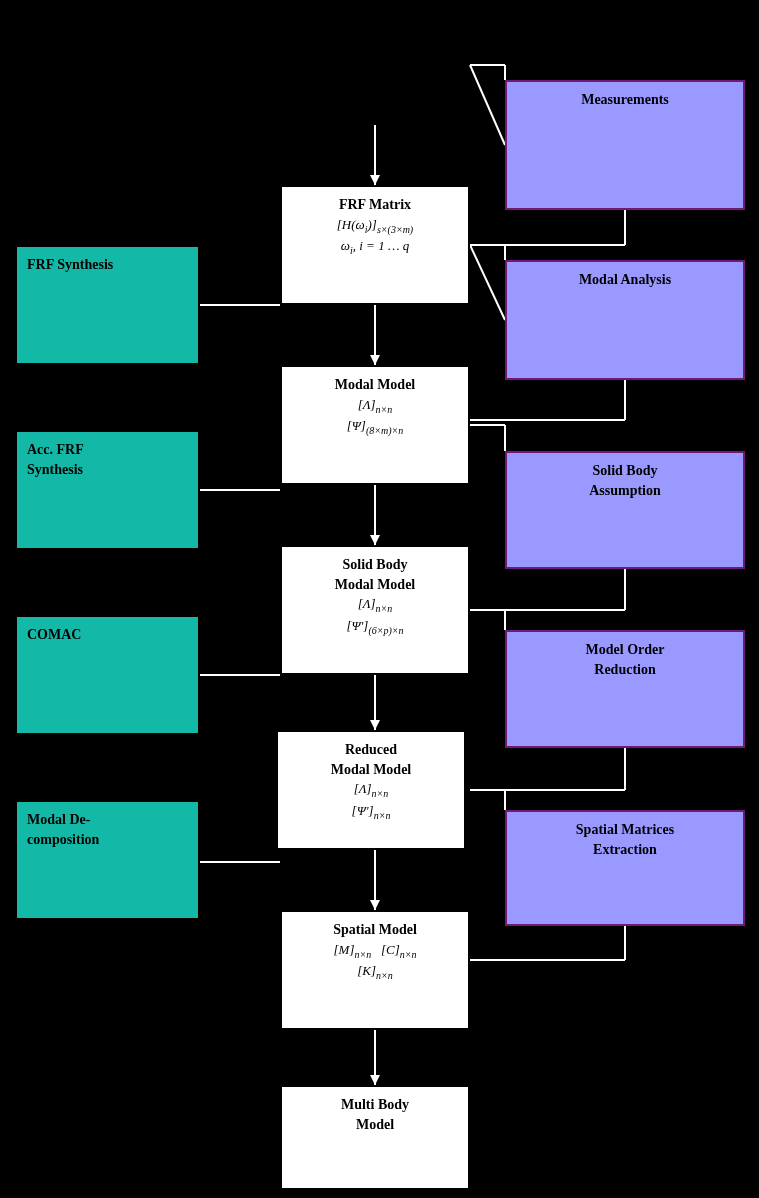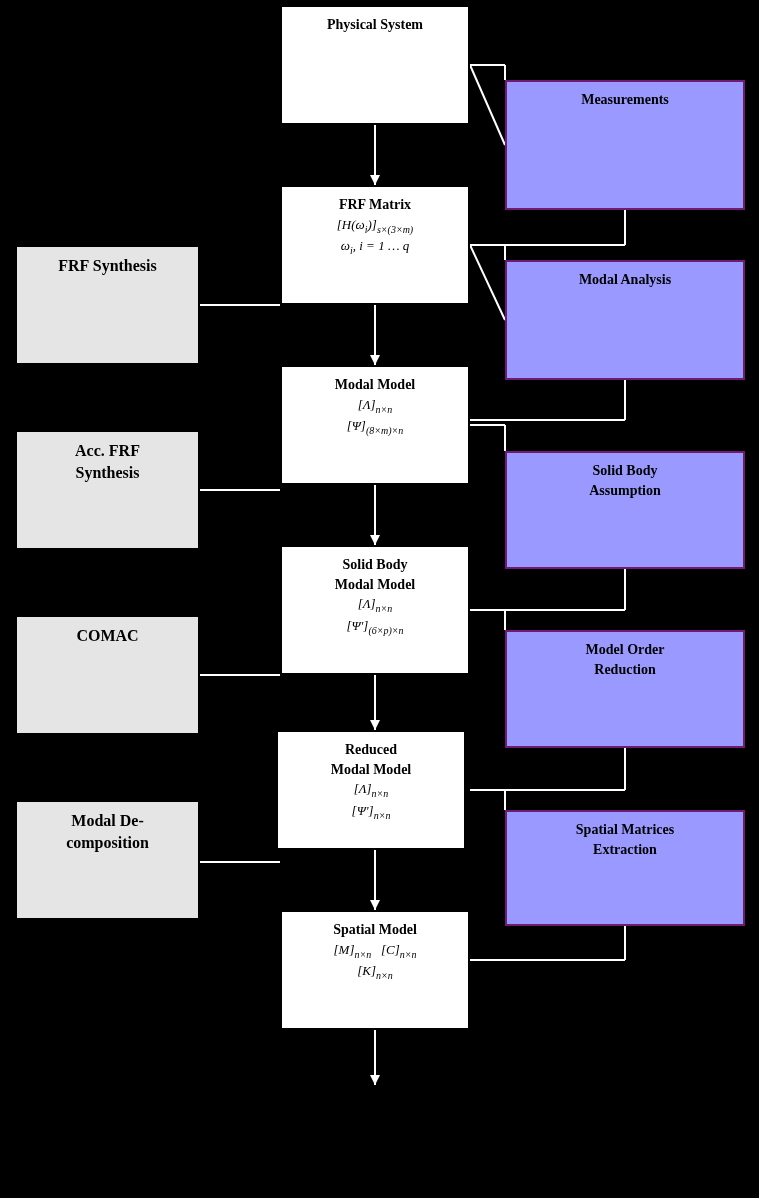--- a/index.html
+++ b/index.html
@@ -27,25 +27,25 @@
       text-align: center;
       font-weight: bold;
       font-size: 14px;
       line-height: 1.4;
       padding: 8px 10px;
     }
 
     
     .green-box {
       position: absolute;
-      background: #e5e5e5;
+      background: #14b8a6;
       border: 2px solid #000;
-      text-align: center;
+      text-align: left;
       font-weight: bold;
-      font-size: 16px;
+      font-size: 14px;
       line-height: 1.4;
       padding: 8px 10px;
     }
 
     
     .purple-box {
       position: absolute;
       background: #9999ff;
       border: 2px solid #701a75;
       text-align: center;
@@ -139,23 +139,20 @@
     <line x1="625" y1="569" x2="625" y2="610" stroke="white" stroke-width="2"></line>
     <line x1="625" y1="610" x2="470" y2="610" stroke="white" stroke-width="2"></line>
 
     <line x1="625" y1="748" x2="625" y2="790" stroke="white" stroke-width="2"></line>
     <line x1="625" y1="790" x2="470" y2="790" stroke="white" stroke-width="2"></line>
 
     <line x1="625" y1="926" x2="625" y2="960" stroke="white" stroke-width="2"></line>
     <line x1="625" y1="960" x2="470" y2="960" stroke="white" stroke-width="2"></line>
   </svg>
 
-  <div class="white-box" style="top:5px; left:280px; width:190px; height:120px;">
-    <span>Physical System</span>
-  </div>
 
   <div class="white-box" style="top:185px; left:280px; width:190px; height:120px;">
     <span>FRF Matrix</span>
     <div class="math-text">
       [H(ω<sub>i</sub>)]<sub>s×(3×m)</sub><br>
       ω<sub>i</sub>, i = 1 … q
     </div>
   </div>
 
   <div class="white-box" style="top:365px; left:280px; width:190px; height:120px;">
@@ -183,20 +180,23 @@
   </div>
 
   <div class="white-box" style="top:910px; left:280px; width:190px; height:120px;">
     <span>Spatial Model</span>
     <div class="math-text">
       [M]<sub>n×n</sub>&nbsp;&nbsp;&nbsp;[C]<sub>n×n</sub><br>
       [K]<sub>n×n</sub>
     </div>
   </div>
 
+  <div class="white-box" style="top:1085px; left:280px; width:190px; height:105px;">
+    <span>Multi Body<br>Model</span>
+  </div>
 
   <div class="green-box" style="top:245px; left:15px; width:185px; height:120px;">
     <span>FRF Synthesis</span>
   </div>
 
   <div class="green-box" style="top:430px; left:15px; width:185px; height:120px;">
     <span>Acc. FRF<br>Synthesis</span>
   </div>
 
   <div class="green-box" style="top:615px; left:15px; width:185px; height:120px;">

